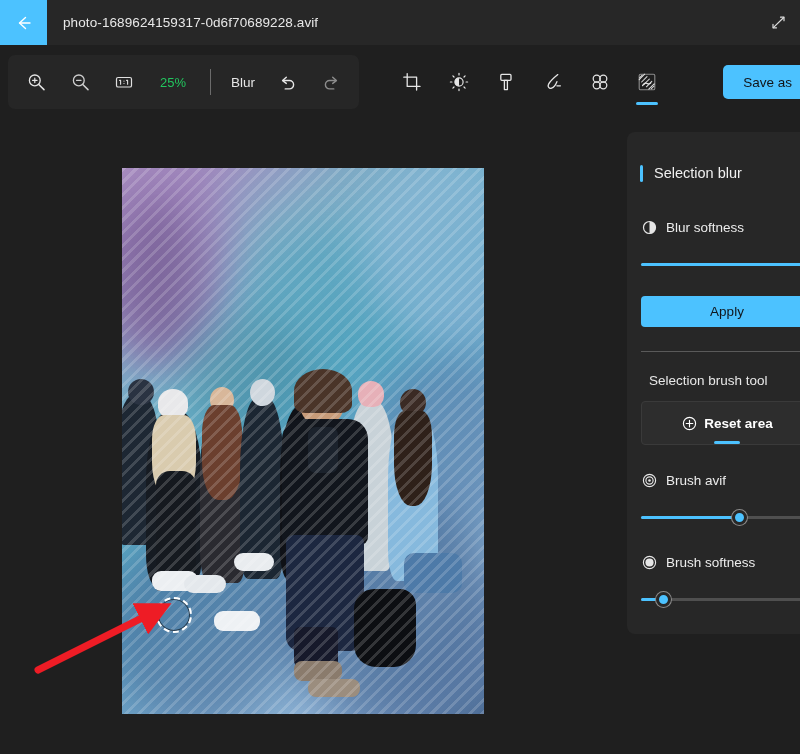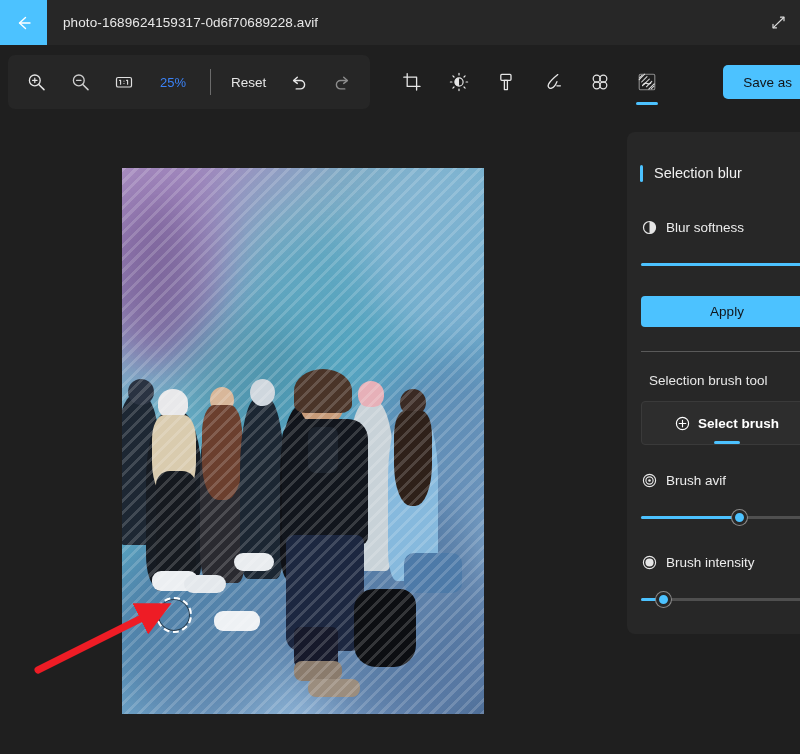--- a/index.html
+++ b/index.html
@@ -62,21 +62,21 @@
     width: 44px; height: 40px;
     display: flex; align-items: center; justify-content: center;
     border-radius: 5px;
     cursor: pointer;
     color: #e6e6e6;
   }
   .tb-btn.dim { color: #8d8d8d; }
   #zoom-level {
     min-width: 54px;
     text-align: center;
-    color: #3b82f6;
+    color: #22c55e;
     font-size: 13px;
     padding: 0 6px;
     cursor: default;
   }
   .tb-sep {
     width: 1px; height: 26px;
     background: #6b6b6b;
     margin: 0 10px;
   }
   #reset-button {
@@ -325,21 +325,21 @@
         <svg width="22" height="22" viewBox="0 0 22 22">
           <rect x="3.5" y="6.5" width="15" height="9.5" rx="1.6" fill="none" stroke="#e0e0e0" stroke-width="1.2"></rect>
           <path d="M7.6 9.4 V13.2 M6.6 9.4 H7.6" stroke="#e0e0e0" stroke-width="1.1" stroke-linecap="round"></path>
           <circle cx="11" cy="10.1" r=".62" fill="#e0e0e0"></circle>
           <circle cx="11" cy="12.5" r=".62" fill="#e0e0e0"></circle>
           <path d="M14.6 9.4 V13.2 M13.6 9.4 H14.6" stroke="#e0e0e0" stroke-width="1.1" stroke-linecap="round"></path>
         </svg>
       </div>
       <div id="zoom-level">25%</div>
       <div class="tb-sep"></div>
-      <div id="reset-button">Reset</div>
+      <div id="reset-button">Blur</div>
       <div class="tb-btn">
         <svg width="21" height="21" viewBox="0 0 21 21">
           <path d="M6.5 8.5 H12.4 a4.2 4.2 0 0 1 0 8.4 H8.2" fill="none" stroke="#e6e6e6" stroke-width="1.4" stroke-linecap="round"></path>
           <path d="M9.3 5.2 L5.6 8.6 L9.3 11.4" fill="none" stroke="#e6e6e6" stroke-width="1.4" stroke-linecap="round" stroke-linejoin="round"></path>
         </svg>
       </div>
       <div class="tb-btn dim">
         <svg width="21" height="21" viewBox="0 0 21 21">
           <path d="M14.5 8.5 H8.6 a4.2 4.2 0 0 0 0 8.4 H12.8" fill="none" stroke="#8d8d8d" stroke-width="1.4" stroke-linecap="round"></path>
           <path d="M11.7 5.2 L15.4 8.6 L11.7 11.4" fill="none" stroke="#8d8d8d" stroke-width="1.4" stroke-linecap="round" stroke-linejoin="round"></path>
@@ -529,21 +529,21 @@
 
     <div id="brush-section-title">Selection brush tool</div>
 
     <div id="select-area-button">
       <span class="ctl-icon">
         <svg width="15" height="15" viewBox="0 0 15 15">
           <circle cx="7.5" cy="7.5" r="6.1" fill="none" stroke="#ffffff" stroke-width="1.15"></circle>
           <path d="M7.5 4.2 V10.8 M4.2 7.5 H10.8" stroke="#ffffff" stroke-width="1.15" stroke-linecap="round"></path>
         </svg>
       </span>
-      <span>Select brush</span>
+      <span>Reset area</span>
       <span class="underline"></span>
     </div>
 
     <div class="section" style="margin-top:22px;">
       <div class="ctl-row">
         <span class="ctl-icon">
           <svg width="15" height="15" viewBox="0 0 15 15">
             <circle cx="7.5" cy="7.5" r="6.1" fill="none" stroke="#e6e6e6" stroke-width="1.15"></circle>
             <circle cx="7.5" cy="7.5" r="3.6" fill="none" stroke="#e6e6e6" stroke-width="1.15"></circle>
             <circle cx="7.5" cy="7.5" r="1.3" fill="#e6e6e6"></circle>
@@ -559,21 +559,21 @@
     </div>
 
     <div class="section" style="margin-top:22px;">
       <div class="ctl-row">
         <span class="ctl-icon">
           <svg width="15" height="15" viewBox="0 0 15 15">
             <circle cx="7.5" cy="7.5" r="6.1" fill="none" stroke="#e6e6e6" stroke-width="1.15"></circle>
             <circle cx="7.5" cy="7.5" r="4.1" fill="#e6e6e6"></circle>
           </svg>
         </span>
-        <span>Brush intensity</span>
+        <span>Brush softness</span>
       </div>
       <div class="slider">
         <div class="track"></div>
         <div class="fill" style="width:13%;"></div>
         <div class="thumb" style="left:13%;"></div>
       </div>
     </div>
 
   </div>
 </div>

